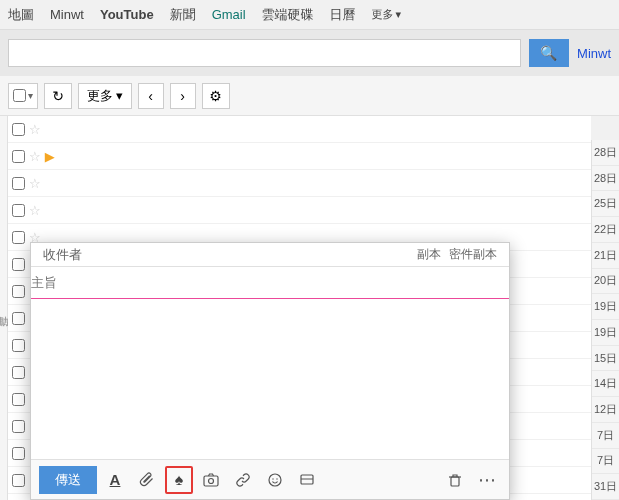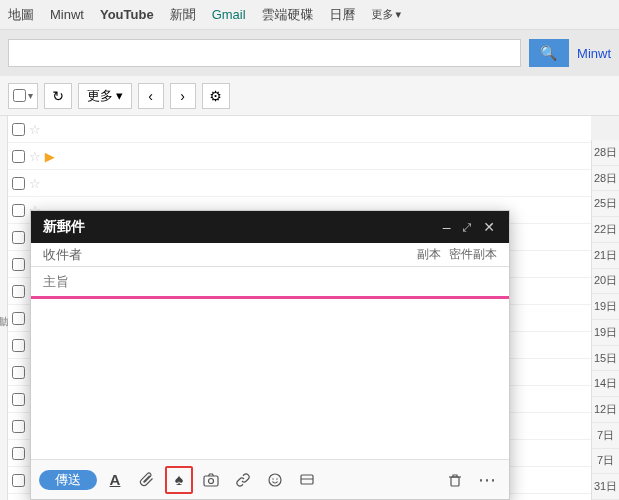--- a/index.html
+++ b/index.html
@@ -273,23 +273,23 @@
       gap: 8px;
     }
     .compose-cc-link {
       color: #666;
       font-size: 12px;
       cursor: pointer;
     }
     .compose-subject-row {
       display: flex;
       align-items: center;
-      border-bottom: 3px solid #ec4899;
+      border-bottom: 1px solid #ec4899;
       height: 32px;
-      padding: 0 12px;
+      padding: 0 0;
     }
     .compose-subject-input {
       flex: 1;
       border: none;
       outline: none;
       font-size: 13px;
       color: #444;
     }
     .compose-body {
       flex: 1;
@@ -305,25 +305,25 @@
       height: 40px;
       border-top: 1px solid #e0e0e0;
       padding: 0 8px;
       gap: 4px;
       background: #f9f9f9;
     }
     .send-btn {
       background: #4a90d9;
       color: #fff;
       border: none;
-      height: 20px;
+      height: 28px;
       padding: 0 16px;
       font-size: 13px;
       cursor: pointer;
-      border-radius: 12px;
+      border-radius: 0;
     }
     .compose-tool-btn {
       background: none;
       border: none;
       height: 28px;
       width: 28px;
       cursor: pointer;
       display: flex;
       align-items: center;
       justify-content: center;
@@ -470,28 +470,20 @@
     <div class="date-item">19日</div>
     <div class="date-item">15日</div>
     <div class="date-item">14日</div>
     <div class="date-item">12日</div>
     <div class="date-item">7日</div>
     <div class="date-item">7日</div>
     <div class="date-item">31日</div>
   </div>
 
   <div class="compose-window">
-    <div class="compose-header">
-      <span class="compose-header-title">新郵件</span>
-      <div class="compose-header-actions">
-        <button class="compose-header-btn">–</button>
-        <button class="compose-header-btn" style="font-size:11px;">⤢</button>
-        <button class="compose-header-btn">✕</button>
-      </div>
-    </div>
 
     <div class="compose-to-row">
       <span class="compose-to-label">收件者</span>
       <input class="compose-to-input" type="text" style="">
       <div class="compose-cc-links">
         <span class="compose-cc-link">副本</span>
         <span class="compose-cc-link">密件副本</span>
       </div>
     </div>
 

